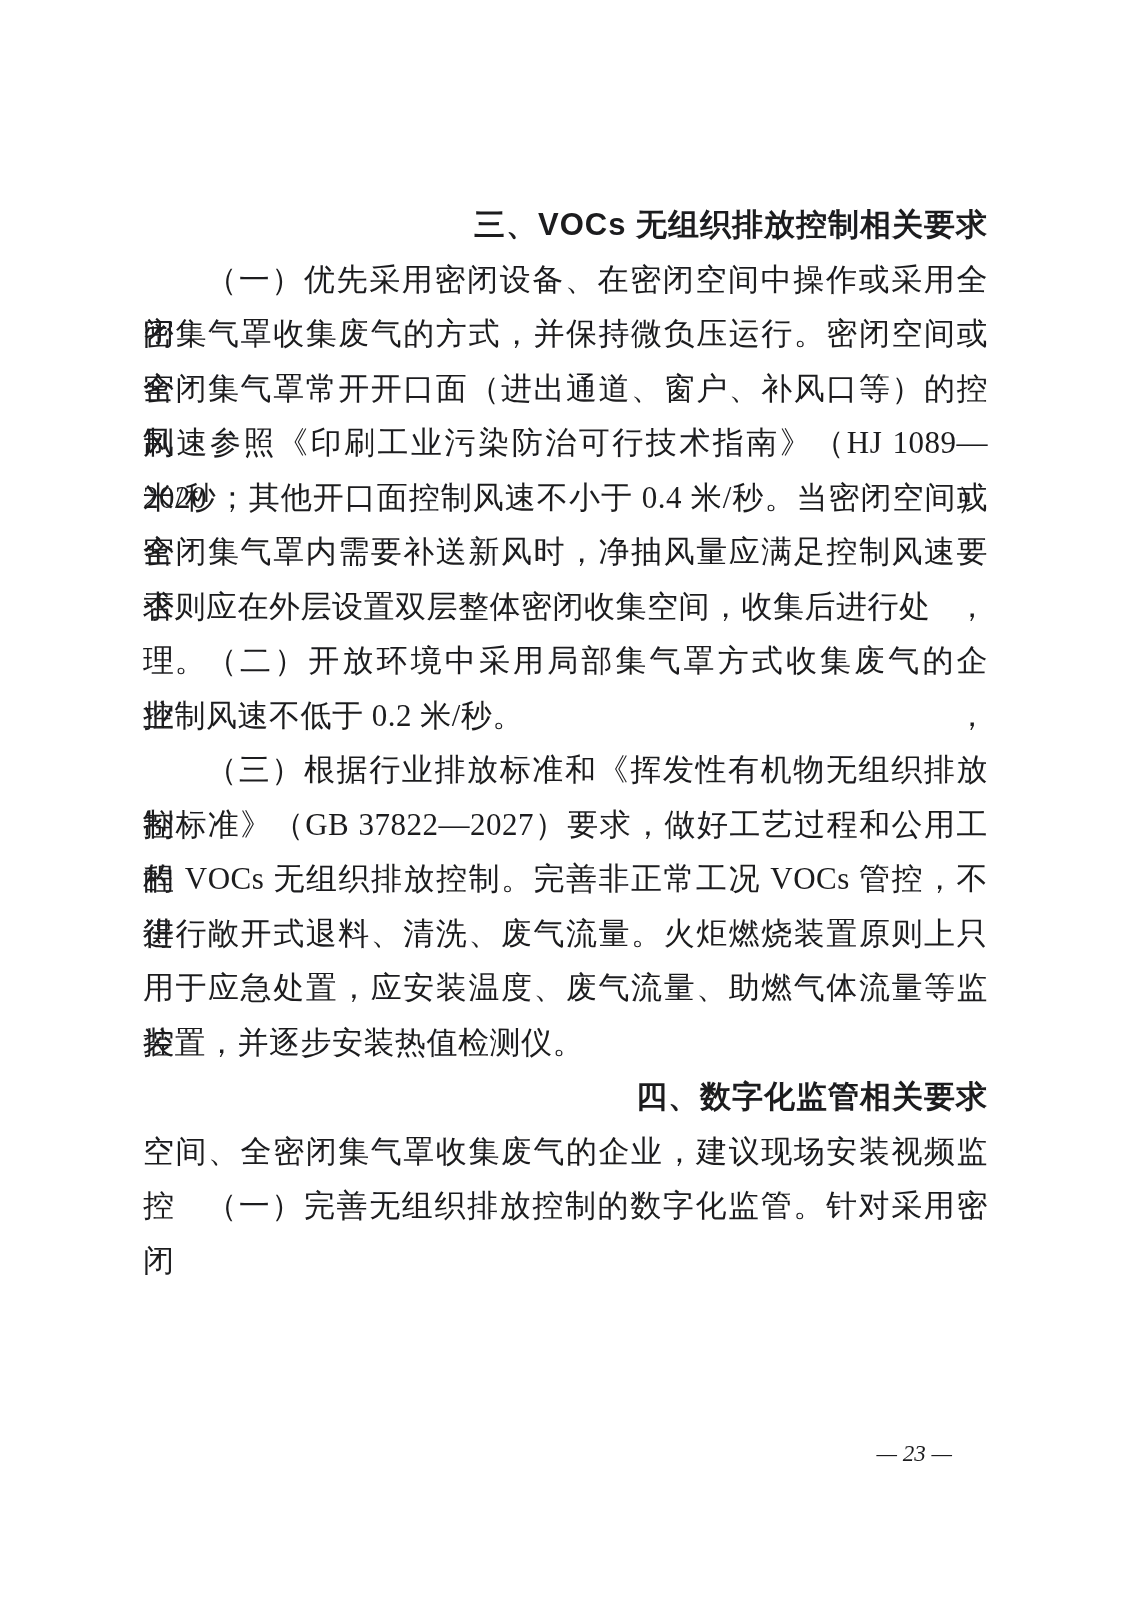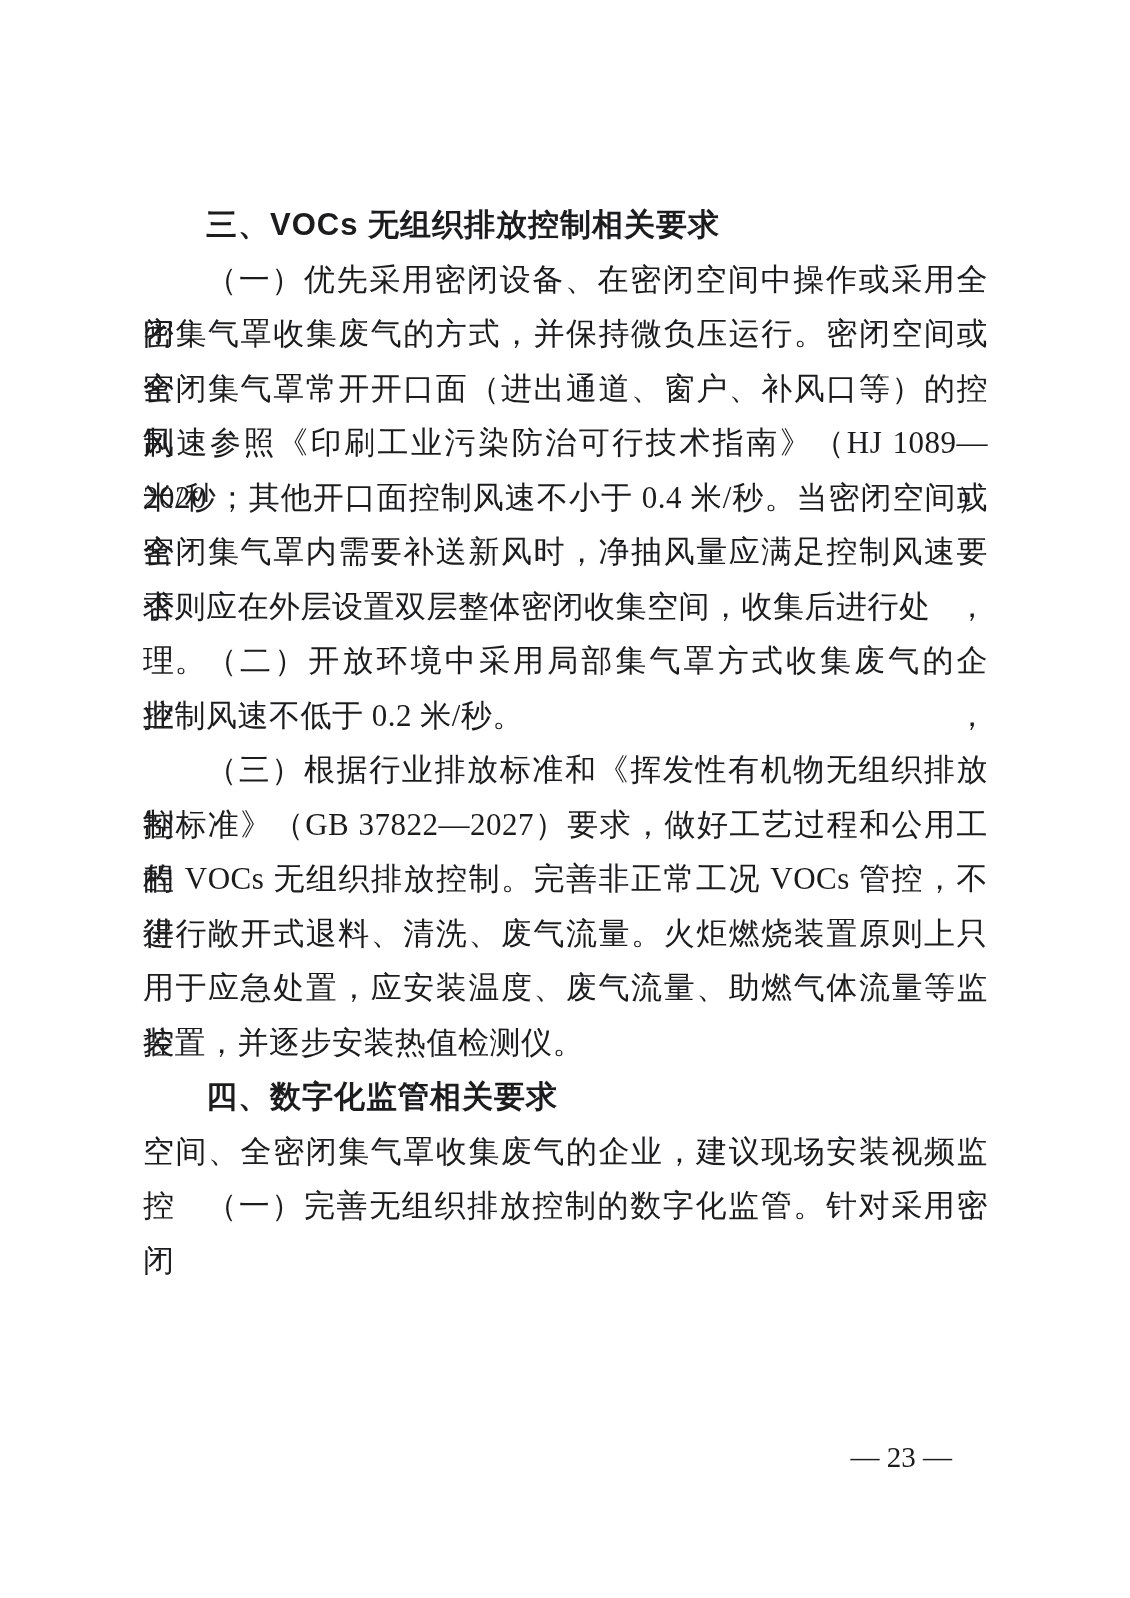--- a/index.html
+++ b/index.html
@@ -22,20 +22,21 @@
     left: 143px;
     top: 198px;
     width: 845px;
   }
   .line {
     font-size: 31px;
     line-height: 54.5px;
     height: 54.5px;
     color: #1c1c1e;
     letter-spacing: 0.5px;
+    text-align: right;
   }
   
   .fill {
     text-align: justify;
     text-align-last: justify;
     text-justify: inter-ideograph;
   }
   
   .last {
     text-align: left;
@@ -47,24 +48,25 @@
   
   .heading {
     font-family: "Liberation Sans", "DejaVu Sans", sans-serif;
     font-weight: 700;
     letter-spacing: 1px;
   }
   .page-number {
     position: absolute;
     top: 1441px;
     right: 178px;
-    font-size: 29px;
+    font-size: 23px;
     color: #1c1c1e;
     font-family: "Liberation Serif", "DejaVu Serif", serif;
     white-space: pre;
+    font-style: italic;
   }
 </style>
 </head>
 <body>
 
 <div class="page" style="background: rgb(255, 255, 255); color: rgb(28, 28, 30);">
   <div class="content">
 
     <div class="line heading indent">三、VOCs 无组织排放控制相关要求</div>
 

